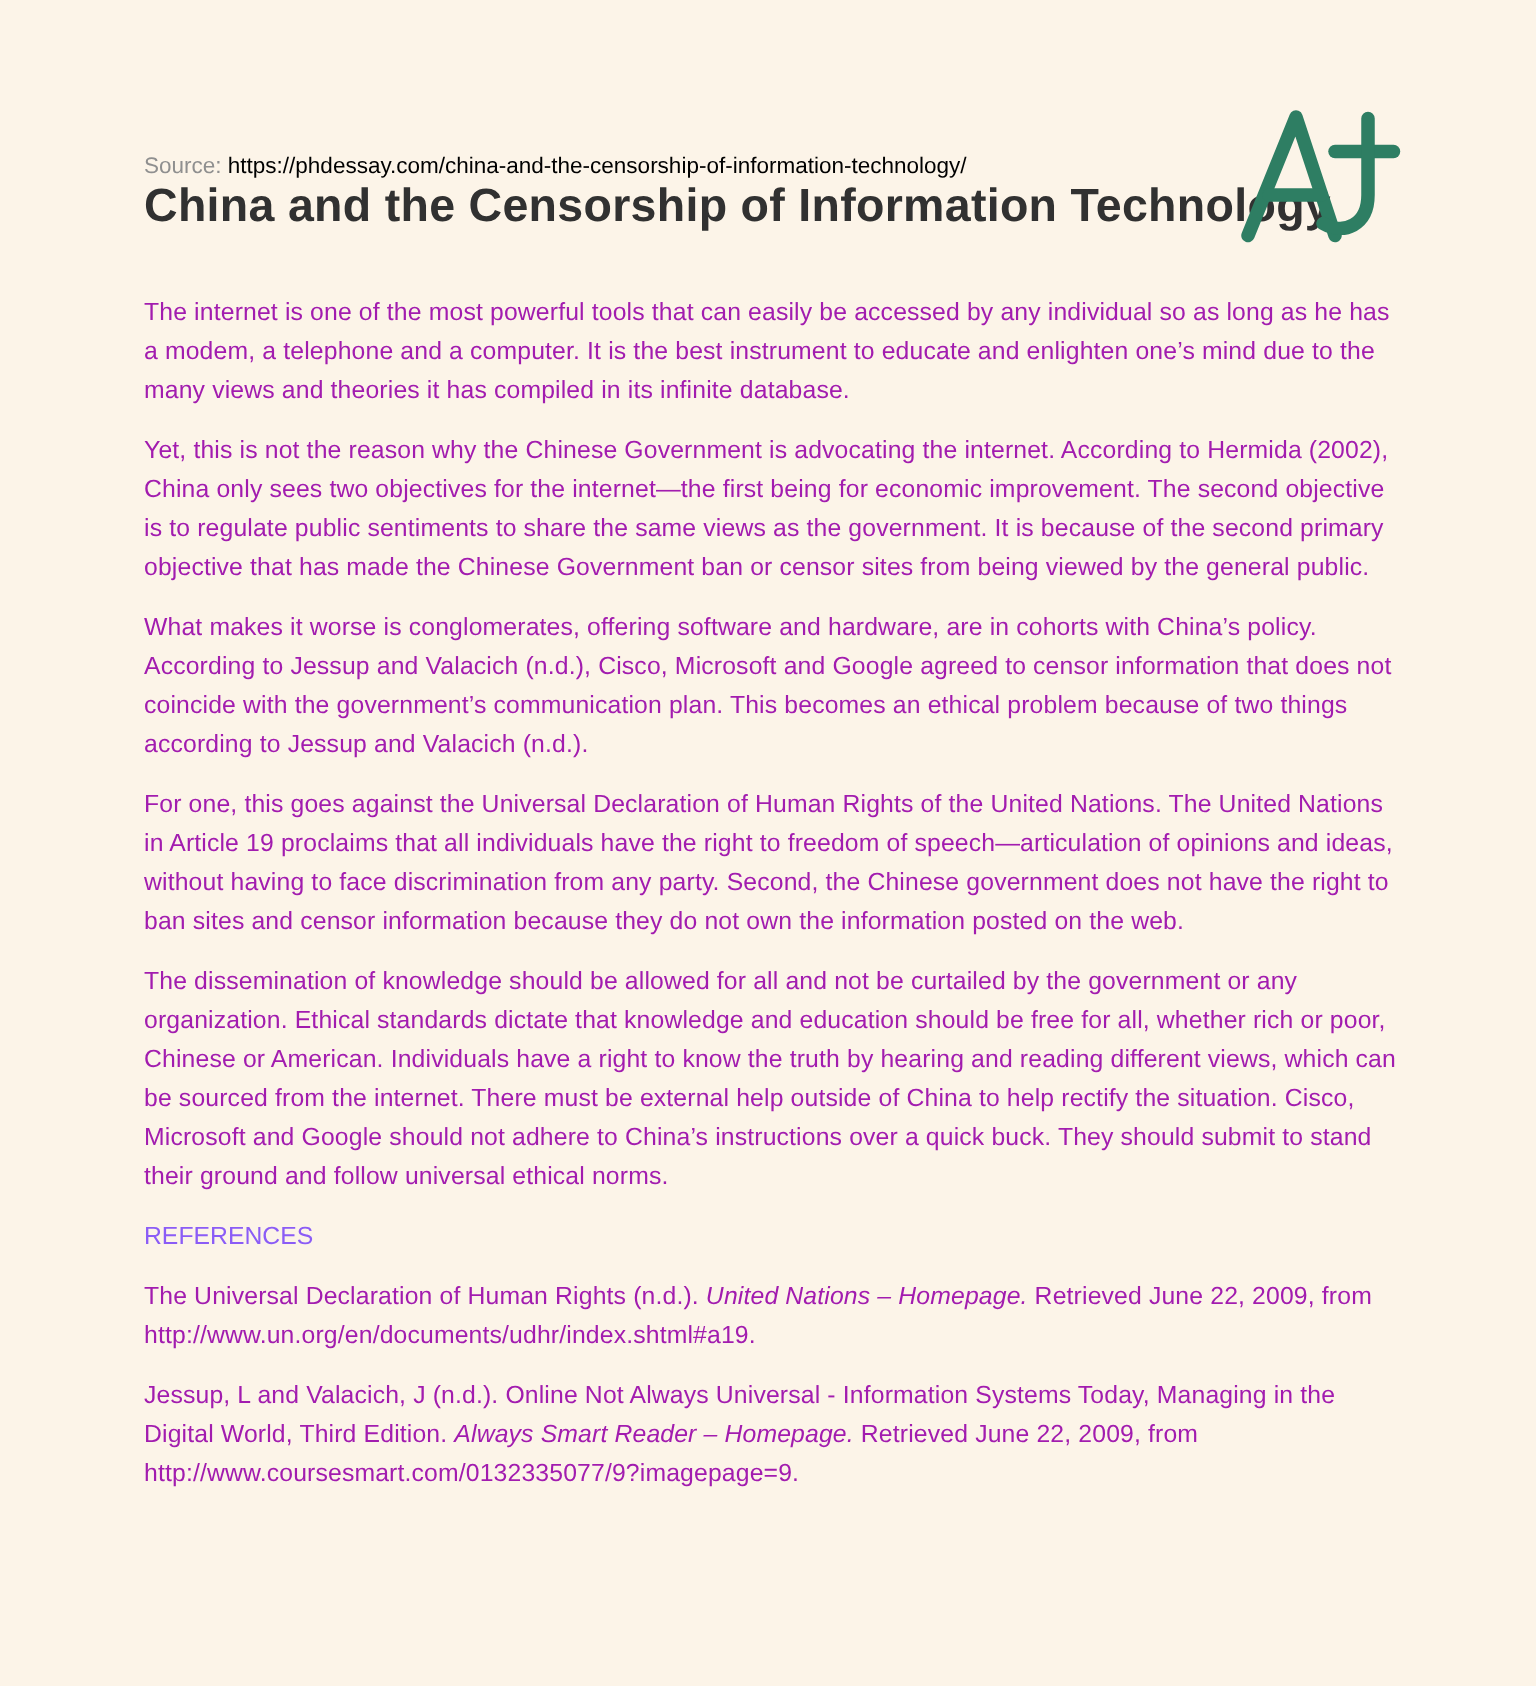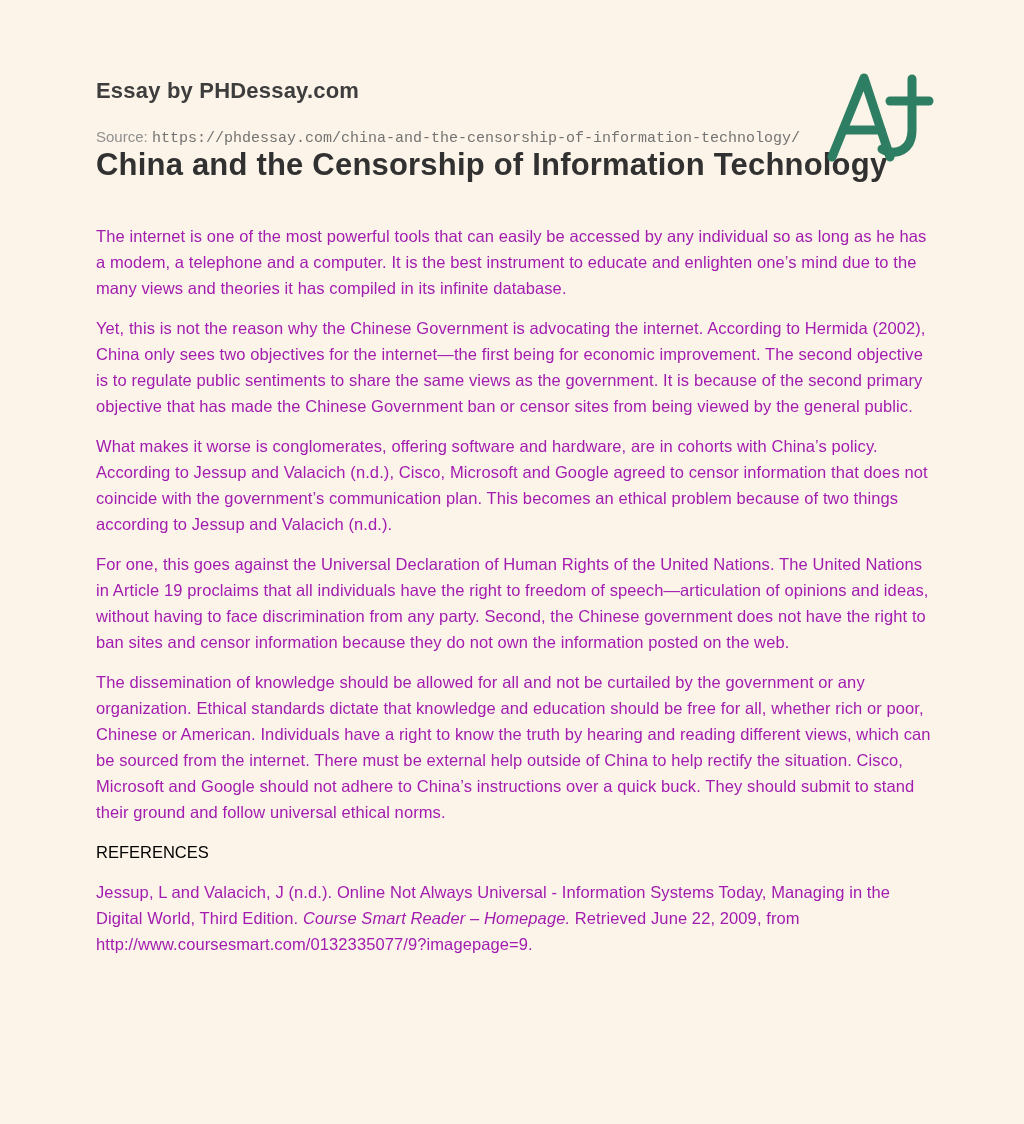--- a/index.html
+++ b/index.html
@@ -24,23 +24,22 @@
     font-weight: 600;
     color: #3d3d3d;
     letter-spacing: 0.2px;
   }
   .source-line {
     margin-top: 24px;
     font-size: 15px;
     color: #8f8f8f;
   }
   .source-line a {
-    color: #737373;
+    color: #000000;
     text-decoration: none;
-    font-family: Liberation Mono, monospace;
   }
   .logo {
     position: absolute;
     top: 70px;
     right: 88px;
     width: 112px;
     height: 92px;
   }
   h1.article-title {
     font-size: 31px;
@@ -54,38 +53,37 @@
   .body-copy p {
     font-size: 16.5px;
     line-height: 26px;
     color: #a21caf;
     margin-bottom: 14px;
     letter-spacing: 0.1px;
   }
   .references-heading {
     font-size: 16.5px;
     line-height: 26px;
-    color: #000000;
+    color: #8b5cf6;
     font-weight: 400;
     margin-bottom: 14px;
   }
   .reference {
     font-size: 16.5px;
     line-height: 26px;
     color: #505050;
     margin-bottom: 14px;
   }
   .reference .ital { font-style: italic; }
 </style>
 </head>
 <body>
 
 <div class="page">
 
-  <div class="brand">Essay by PHDessay.com</div>
 
   <div class="source-line">
     <span>Source:</span>
     <a href="#">https://phdessay.com/china-and-the-censorship-of-information-technology/</a>
   </div>
 
   <svg class="logo" viewBox="0 0 112 92" fill="none" stroke="#2e7e63" stroke-width="9" stroke-linecap="round" stroke-linejoin="round">
     <path d="M8 87 L40 8 L66 87"></path>
     <path d="M22 60 L57 60"></path>
     <path d="M66 31 L105 31"></path>
@@ -97,20 +95,23 @@
   <div class="body-copy">
     <p>The internet is one of the most powerful tools that can easily be accessed by any individual so as long as he has a modem, a telephone and a computer. It is the best instrument to educate and enlighten one’s mind due to the many views and theories it has compiled in its infinite database.</p>
     <p>Yet, this is not the reason why the Chinese Government is advocating the internet. According to Hermida (2002), China only sees two objectives for the internet—the first being for economic improvement. The second objective is to regulate public sentiments to share the same views as the government. It is because of the second primary objective that has made the Chinese Government ban or censor sites from being viewed by the general public.</p>
     <p>What makes it worse is conglomerates, offering software and hardware, are in cohorts with China’s policy. According to Jessup and Valacich (n.d.), Cisco, Microsoft and Google agreed to censor information that does not coincide with the government’s communication plan. This becomes an ethical problem because of two things according to Jessup and Valacich (n.d.).</p>
     <p>For one, this goes against the Universal Declaration of Human Rights of the United Nations. The United Nations in Article 19 proclaims that all individuals have the right to freedom of speech—articulation of opinions and ideas, without having to face discrimination from any party. Second, the Chinese government does not have the right to ban sites and censor information because they do not own the information posted on the web.</p>
     <p>The dissemination of knowledge should be allowed for all and not be curtailed by the government or any organization. Ethical standards dictate that knowledge and education should be free for all, whether rich or poor, Chinese or American. Individuals have a right to know the truth by hearing and reading different views, which can be sourced from the internet. There must be external help outside of China to help rectify the situation. Cisco, Microsoft and Google should not adhere to China’s instructions over a quick buck. They should submit to stand their ground and follow universal ethical norms.</p>
 
     <div class="references-heading">REFERENCES</div>
 
 
+    <p class="reference">
+      <span>The Universal Declaration of Human Rights (n.d.). </span><span class="ital">United Nations – Homepage.</span><span>   Retrieved June 22, 2009, from http://www.un.org/en/documents/udhr/index.shtml#a19.</span>
+    </p>
 
     <p class="reference">
-      <span>Jessup, L and Valacich, J (n.d.). Online Not Always Universal - Information Systems Today, Managing in the Digital World, Third Edition. </span><span class="ital">Course Smart Reader – Homepage.</span><span> Retrieved June 22, 2009, from http://www.coursesmart.com/0132335077/9?imagepage=9.</span>
+      <span>Jessup, L and Valacich, J (n.d.). Online Not Always Universal - Information Systems Today, Managing in the Digital World, Third Edition. </span><span class="ital">Always Smart Reader – Homepage.</span><span> Retrieved June 22, 2009, from http://www.coursesmart.com/0132335077/9?imagepage=9.</span>
     </p>
 
   </div>
 
 </div>
 
 </body></html>

